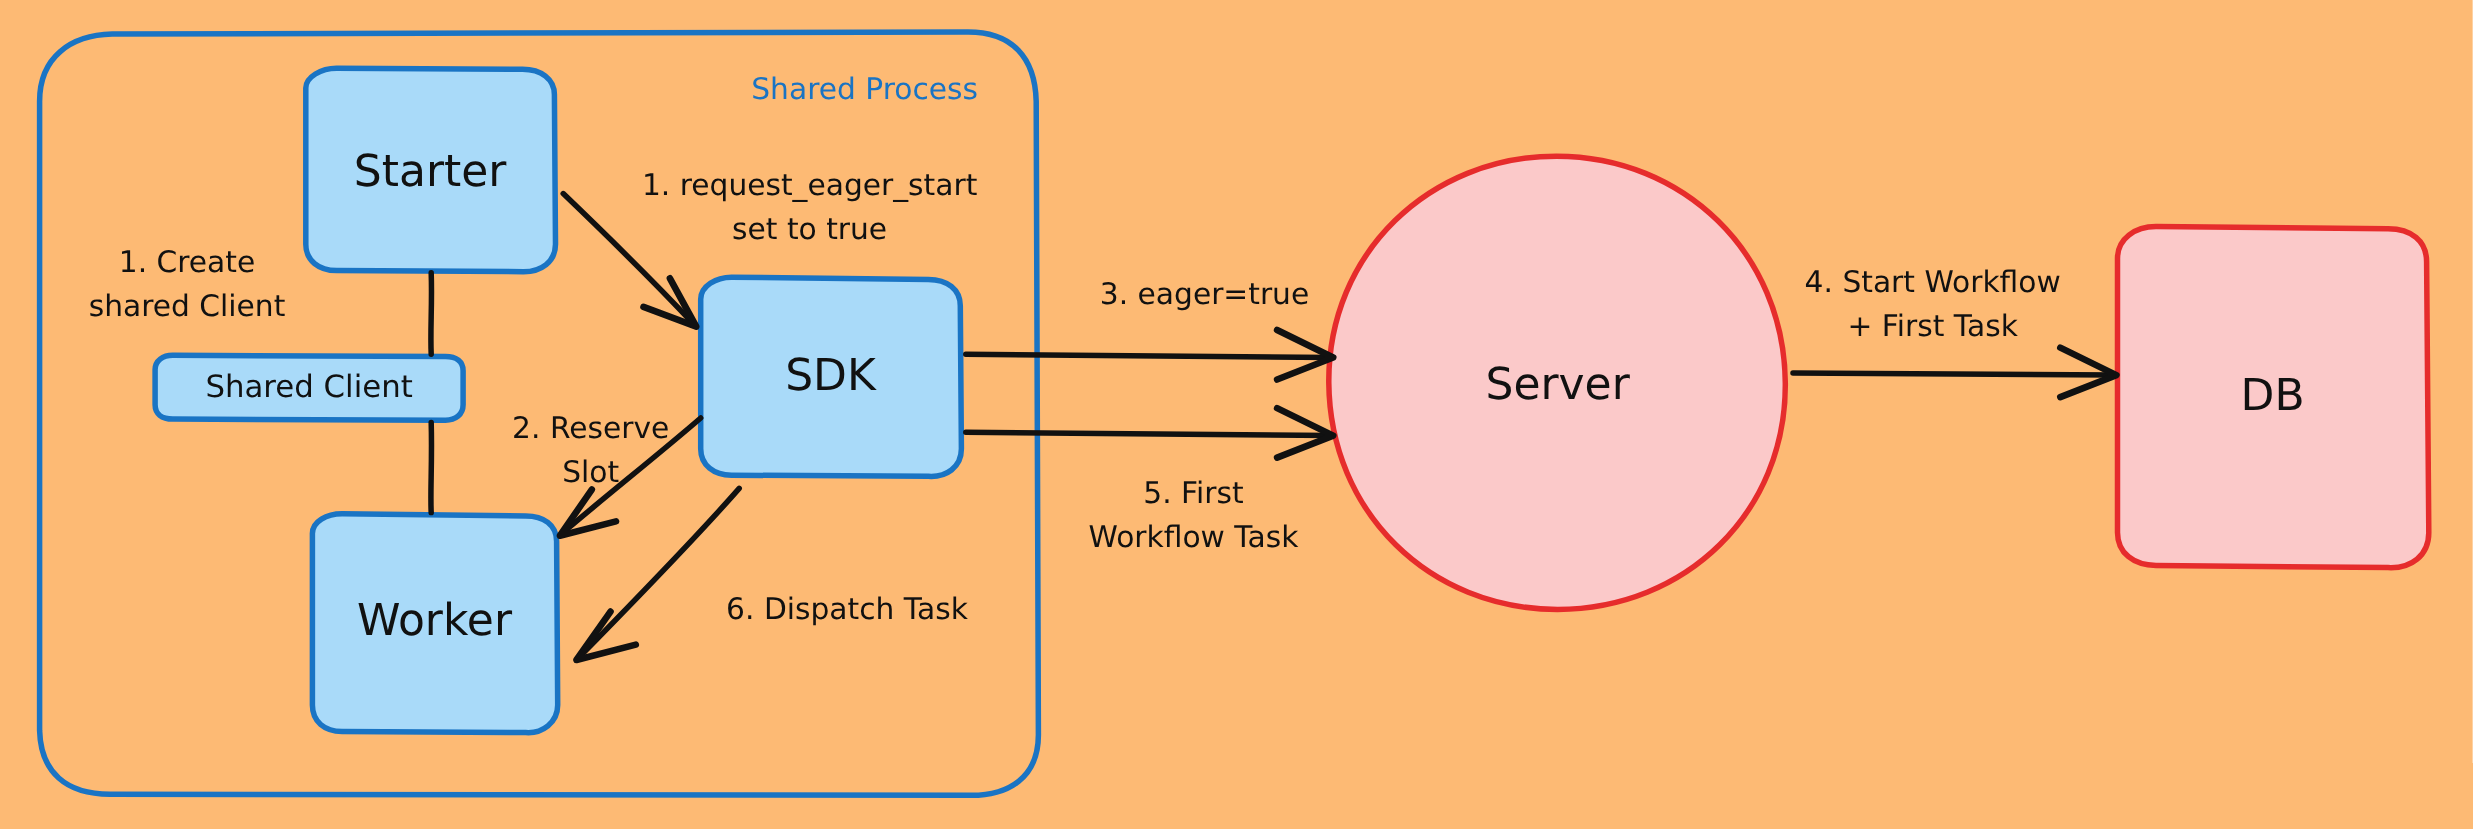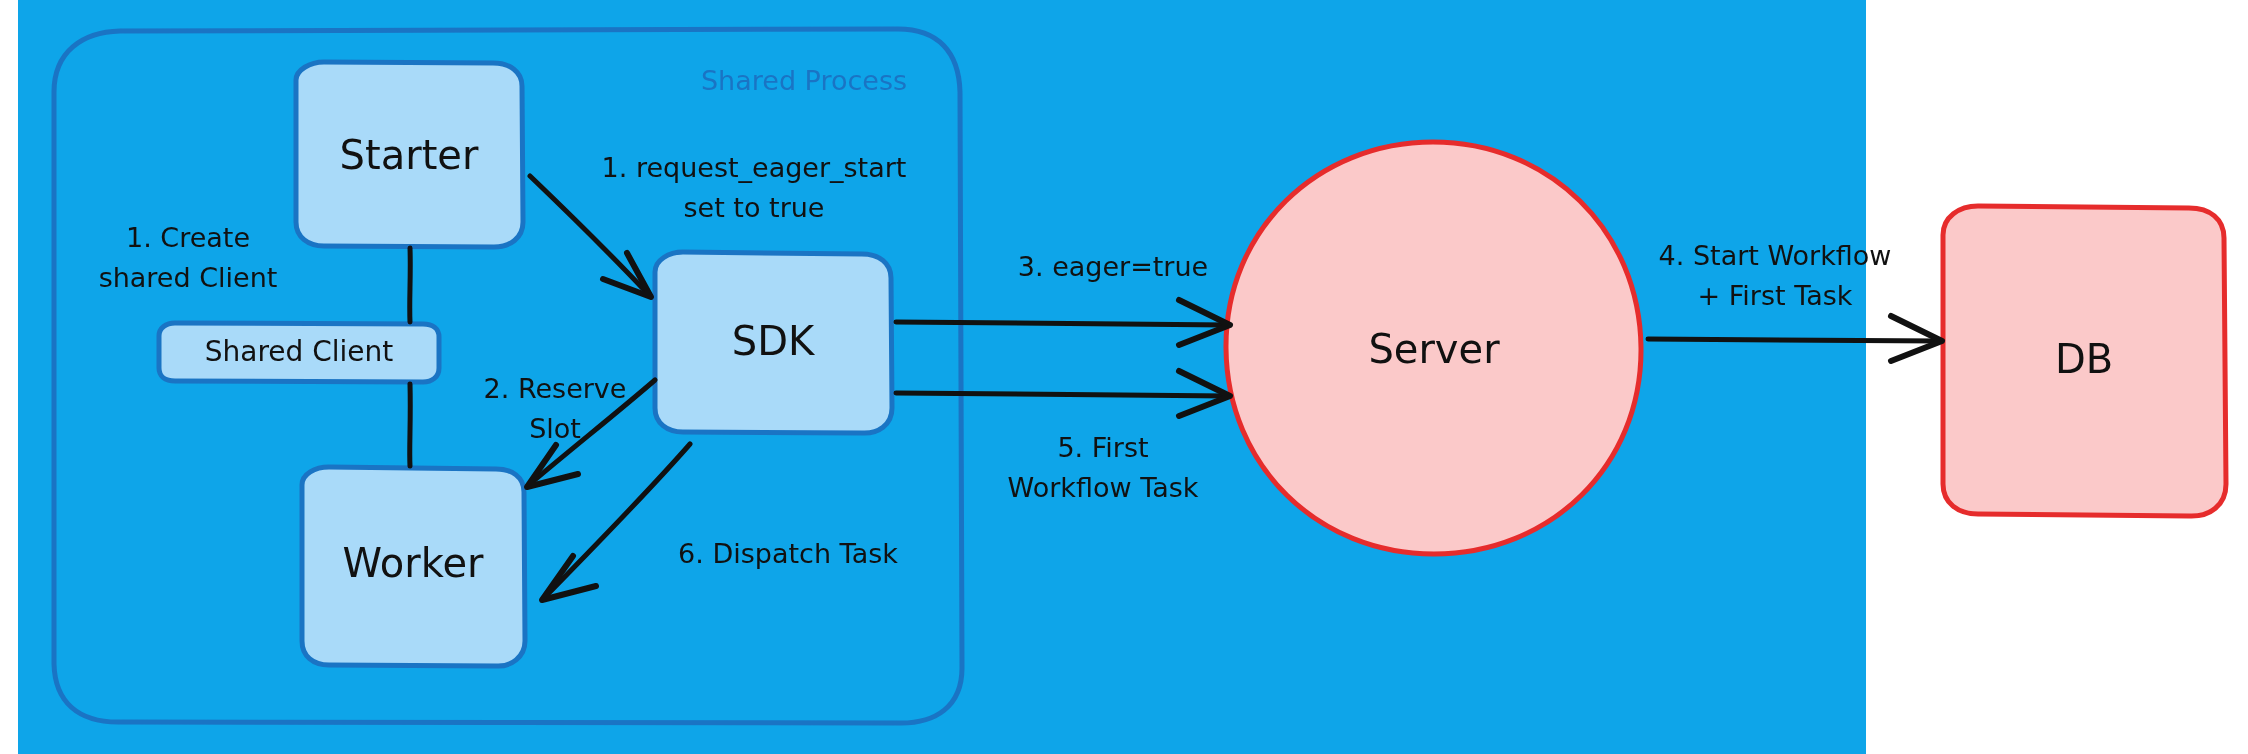--- a/index.html
+++ b/index.html
@@ -8,24 +8,23 @@
     background: #ffffff;
   }
   body {
     width: 2248px;
     height: 754px;
     overflow: hidden;
     font-family: "DejaVu Sans", sans-serif;
   }
   #diagram-root {
     position: relative;
-    width: 1848px;
+    width: 2248px;
     height: 754px;
-    background: #0ea5e9;
-    margin-left: 18px;
+    background: #fdba74;
   }
   svg.canvas {
     position: absolute;
     left: 0;
     top: 0;
     width: 2248px;
     height: 754px;
   }
   .node-label {
     font-family: "DejaVu Sans", sans-serif;

